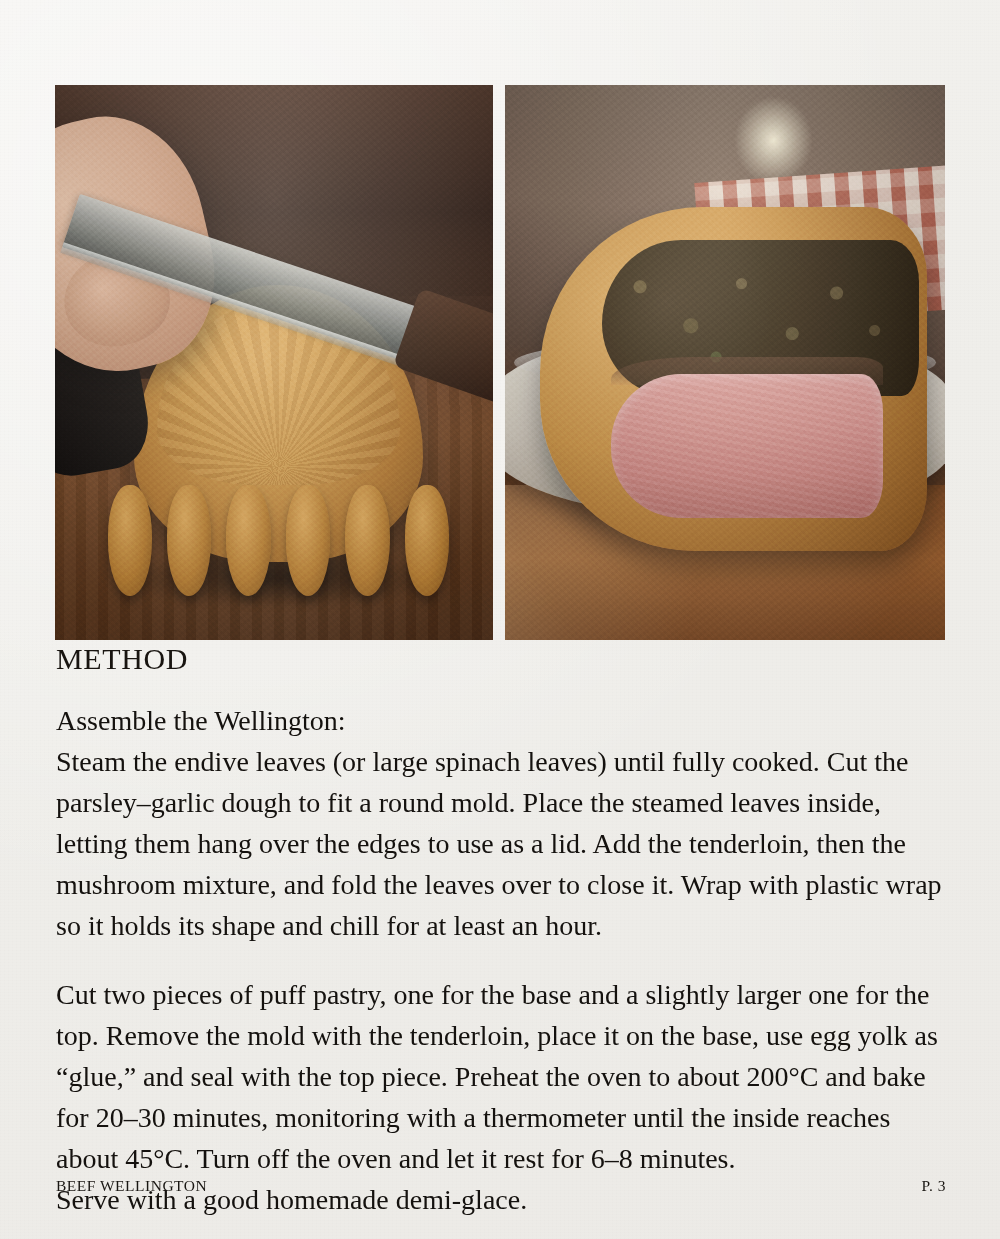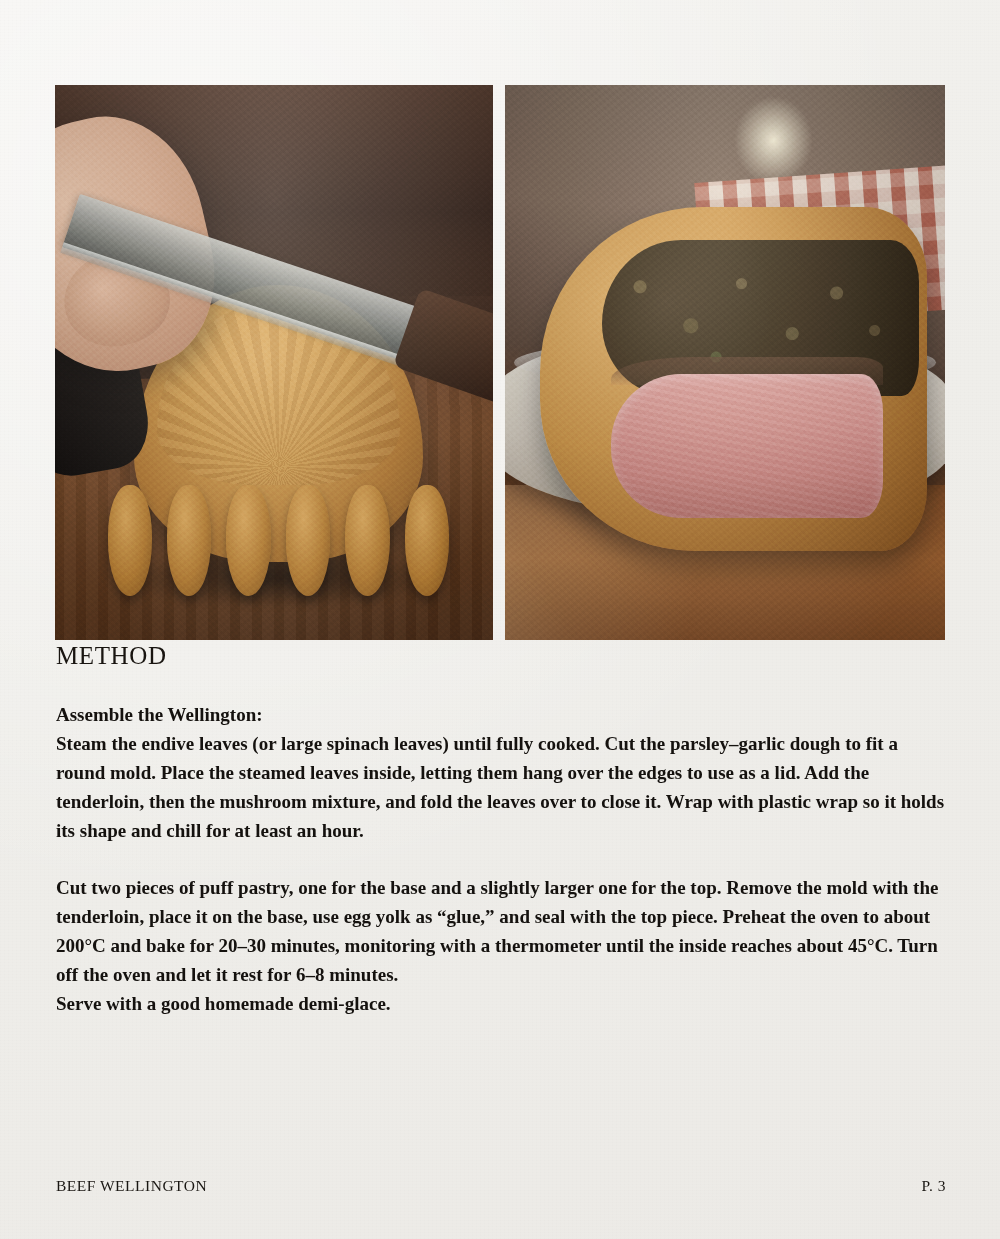--- a/index.html
+++ b/index.html
@@ -268,34 +268,33 @@
     position: absolute; left: 52%; top: 2%;
     width: 18%; height: 16%;
     background: radial-gradient(ellipse at 50% 50%, rgba(255,250,225,0.9), rgba(255,240,200,0) 70%);
   }
 
   
   .method-heading {
     position: absolute;
     left: 56px;
     top: 642px;
-    font-size: 25px;
+    font-size: 30px;
     letter-spacing: 0.6px;
     font-weight: 400;
     color: #191511;
   }
   .body-text {
     position: absolute;
     left: 56px;
     top: 700px;
     width: 890px;
-    font-size: 19px;
-    line-height: 29px;
+    font-size: 28px;
+    line-height: 41px;
     color: #15120f;
-    font-weight: bold;
   }
   .body-text p {
     margin: 0 0 28px 0;
   }
   .body-text p:last-child { margin-bottom: 0; }
 
   .footer-left {
     position: absolute;
     left: 56px;
     bottom: 44px;

